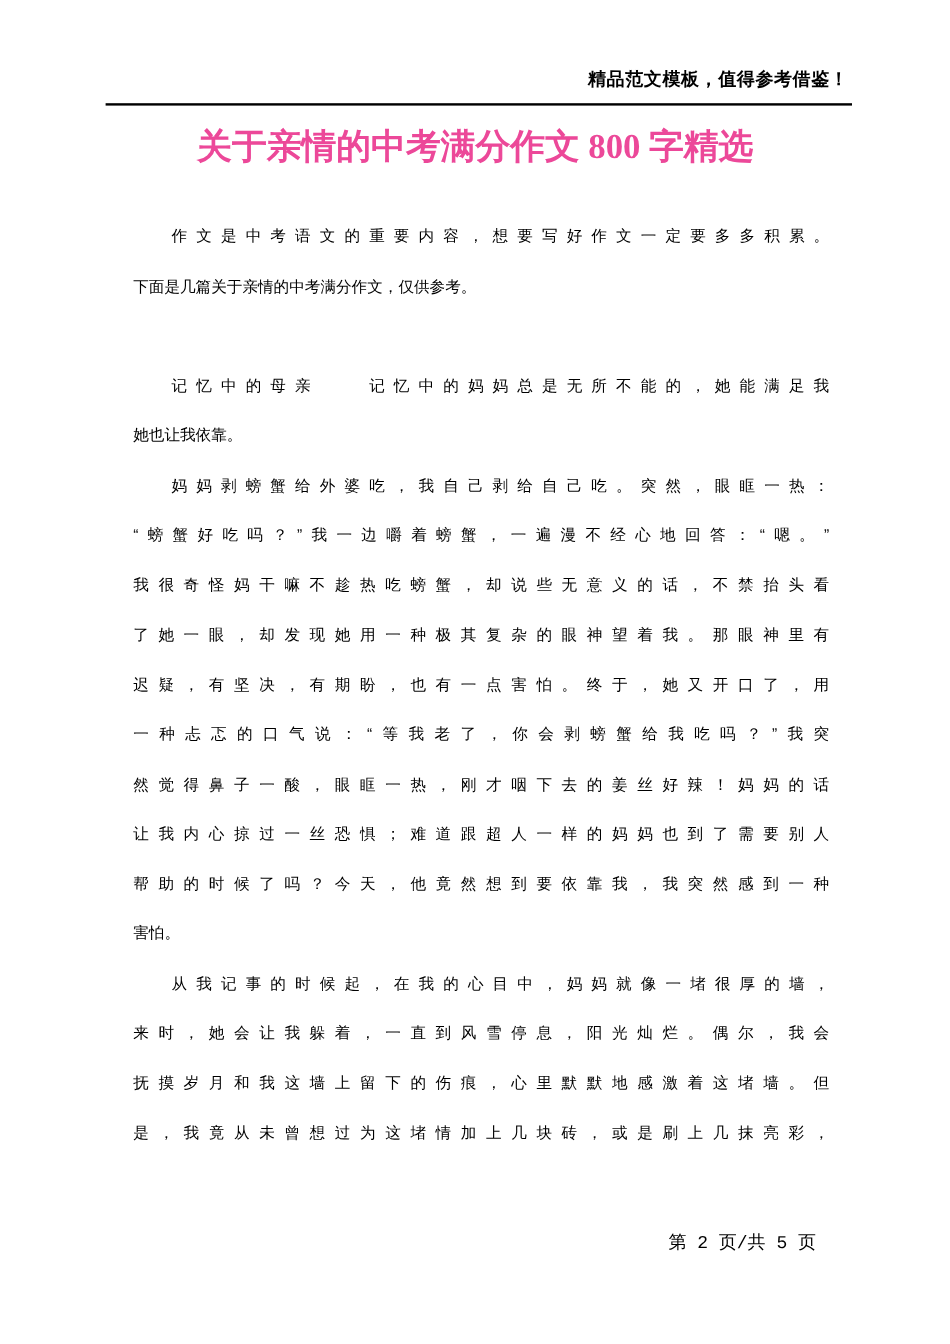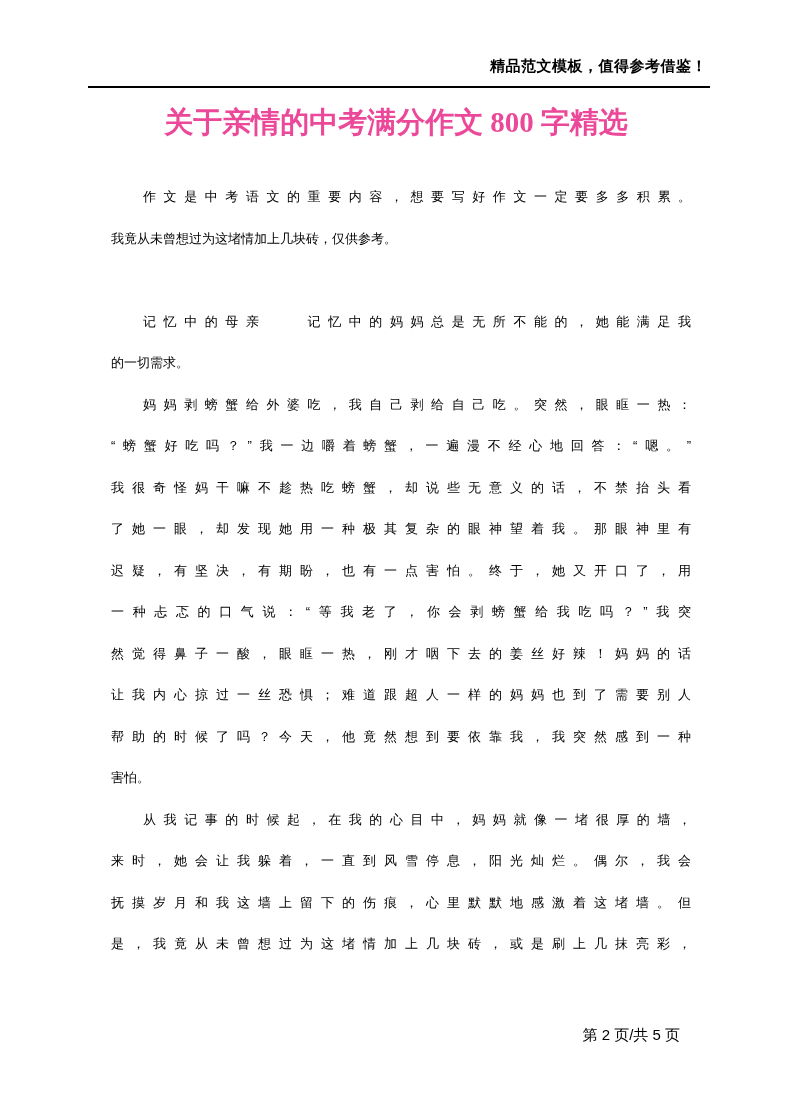--- a/index.html
+++ b/index.html
@@ -74,47 +74,47 @@
     text-align-last: justify;
     text-justify: inter-character;
   }
   .line.indent { padding-left: 32px; }
   
   .footer {
     position: absolute;
     top: 1026px;
     right: 112px;
     font-size: 15px;
-    font-family: Liberation Sans, sans-serif;
+    font-family: Liberation Mono, monospace;
     color: #000000;
   }
 </style>
 </head>
 <body>
 
 <div class="page">
 
   <div class="header-text">精品范文模板，值得参考借鉴！</div>
   <div class="header-rule"></div>
 
   <div class="title">
     <span>关于亲情的中考满分作文</span><span class="num">800</span><span>字精选</span>
   </div>
 
   <div class="doc-body">
       <div class="para">
         <div class="line indent just">作文是中考语文的重要内容，想要写好作文一定要多多积累。</div>
-        <div class="line">我竟从未曾想过为这堵情加上几块砖，仅供参考。</div>
+        <div class="line">下面是几篇关于亲情的中考满分作文，仅供参考。</div>
       </div>
       <div class="para">
         <div class="line">&nbsp;</div>
       </div>
       <div class="para">
         <div class="line indent just">记忆中的母亲　　记忆中的妈妈总是无所不能的，她能满足我</div>
-        <div class="line">的一切需求。</div>
+        <div class="line">她也让我依靠。</div>
       </div>
       <div class="para">
         <div class="line indent just">妈妈剥螃蟹给外婆吃，我自己剥给自己吃。突然，眼眶一热：</div>
         <div class="line just">“螃蟹好吃吗？”我一边嚼着螃蟹，一遍漫不经心地回答：“嗯。”</div>
         <div class="line just">我很奇怪妈干嘛不趁热吃螃蟹，却说些无意义的话，不禁抬头看</div>
         <div class="line just">了她一眼，却发现她用一种极其复杂的眼神望着我。那眼神里有</div>
         <div class="line just">迟疑，有坚决，有期盼，也有一点害怕。终于，她又开口了，用</div>
         <div class="line just">一种忐忑的口气说：“等我老了，你会剥螃蟹给我吃吗？”我突</div>
         <div class="line just">然觉得鼻子一酸，眼眶一热，刚才咽下去的姜丝好辣！妈妈的话</div>
         <div class="line just">让我内心掠过一丝恐惧；难道跟超人一样的妈妈也到了需要别人</div>

